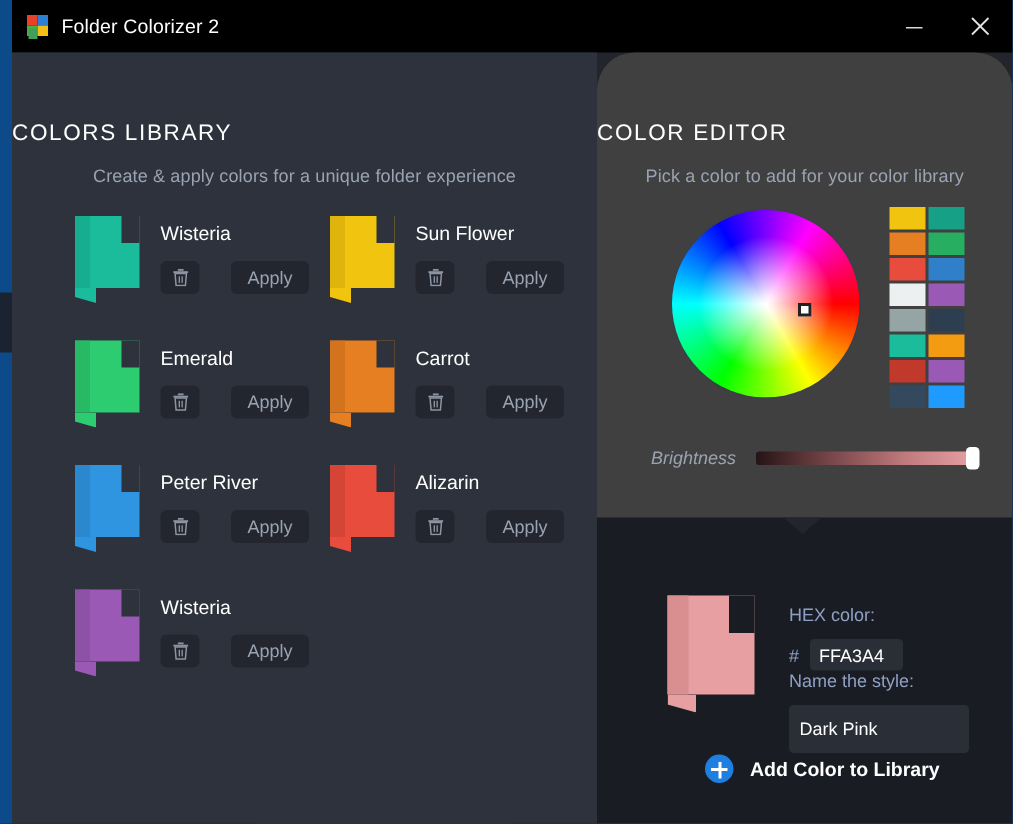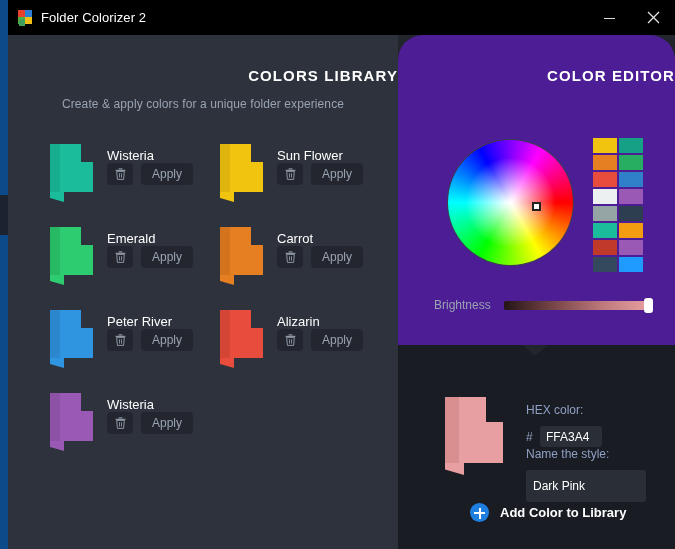--- a/index.html
+++ b/index.html
@@ -107,32 +107,32 @@
     width: 390px;
     height: 514px;
     background: #2d323c;
   }
 
   #right-panel {
     position: absolute;
     left: 390px; top: 0;
     width: 277px;
     height: 474px;
-    background: #4c1d95;
+    background: #404040;
     border-radius: 25px;
   }
 
   
   .panel-title {
-    text-align: right;
+    text-align: left;
     color: #ffffff;
     font-size: 15px;
-    font-weight: bold;
+    font-weight: normal;
     letter-spacing: 1.1px;
-    padding-top: 32px;
+    padding-top: 45px;
   }
   .panel-sub {
     text-align: center;
     color: #9aa3b2;
     font-size: 12px;
     padding-top: 13px;
     letter-spacing: 0.1px;
   }
 
   
@@ -187,21 +187,22 @@
     padding-left: 14px;
     padding-top: 6px;
   }
   .ci-name {
     color: #ffffff;
     font-size: 13px;
     white-space: nowrap;
   }
   .ci-actions {
     display: flex;
-    gap: 8px;
+    gap: 21px;
+    margin-top: 11px;
   }
   .btn-del {
     width: 26px; height: 22px;
     background: #23262e;
     border-radius: 4px;
     display: flex; align-items: center; justify-content: center;
   }
   .btn-apply {
     height: 22px;
     padding: 0 11px;
@@ -260,20 +261,21 @@
   .swatch { width: 24px; height: 15px; }
 
   
   #brightness-row {
     position: absolute;
     left: 36px;
     top: 263px;
     width: 215px;
     display: flex;
     align-items: center;
+    font-style: italic;
   }
   #brightness-label {
     color: #9aa3b2;
     font-size: 12px;
     white-space: nowrap;
   }
   #brightness-track {
     position: relative;
     margin-left: 13px;
     width: 145px;
@@ -609,20 +611,21 @@
                   </div>
                   <div class="btn-apply">Apply</div>
                 </div>
               </div>
             </div>
           </div>
       </div>
 
       <div id="right-panel">
         <div class="panel-title">COLOR EDITOR</div>
+        <div class="panel-sub">Pick a color to add for your color library</div>
 
         <div id="wheel-wrap">
           <div id="wheel"></div>
           <div id="wheel-cursor"></div>
         </div>
 
         <div id="palette">
             <div class="swatch" style="background: rgb(241, 196, 15);"></div>
             <div class="swatch" style="background: rgb(22, 160, 133);"></div>
             <div class="swatch" style="background: rgb(230, 126, 34);"></div>

